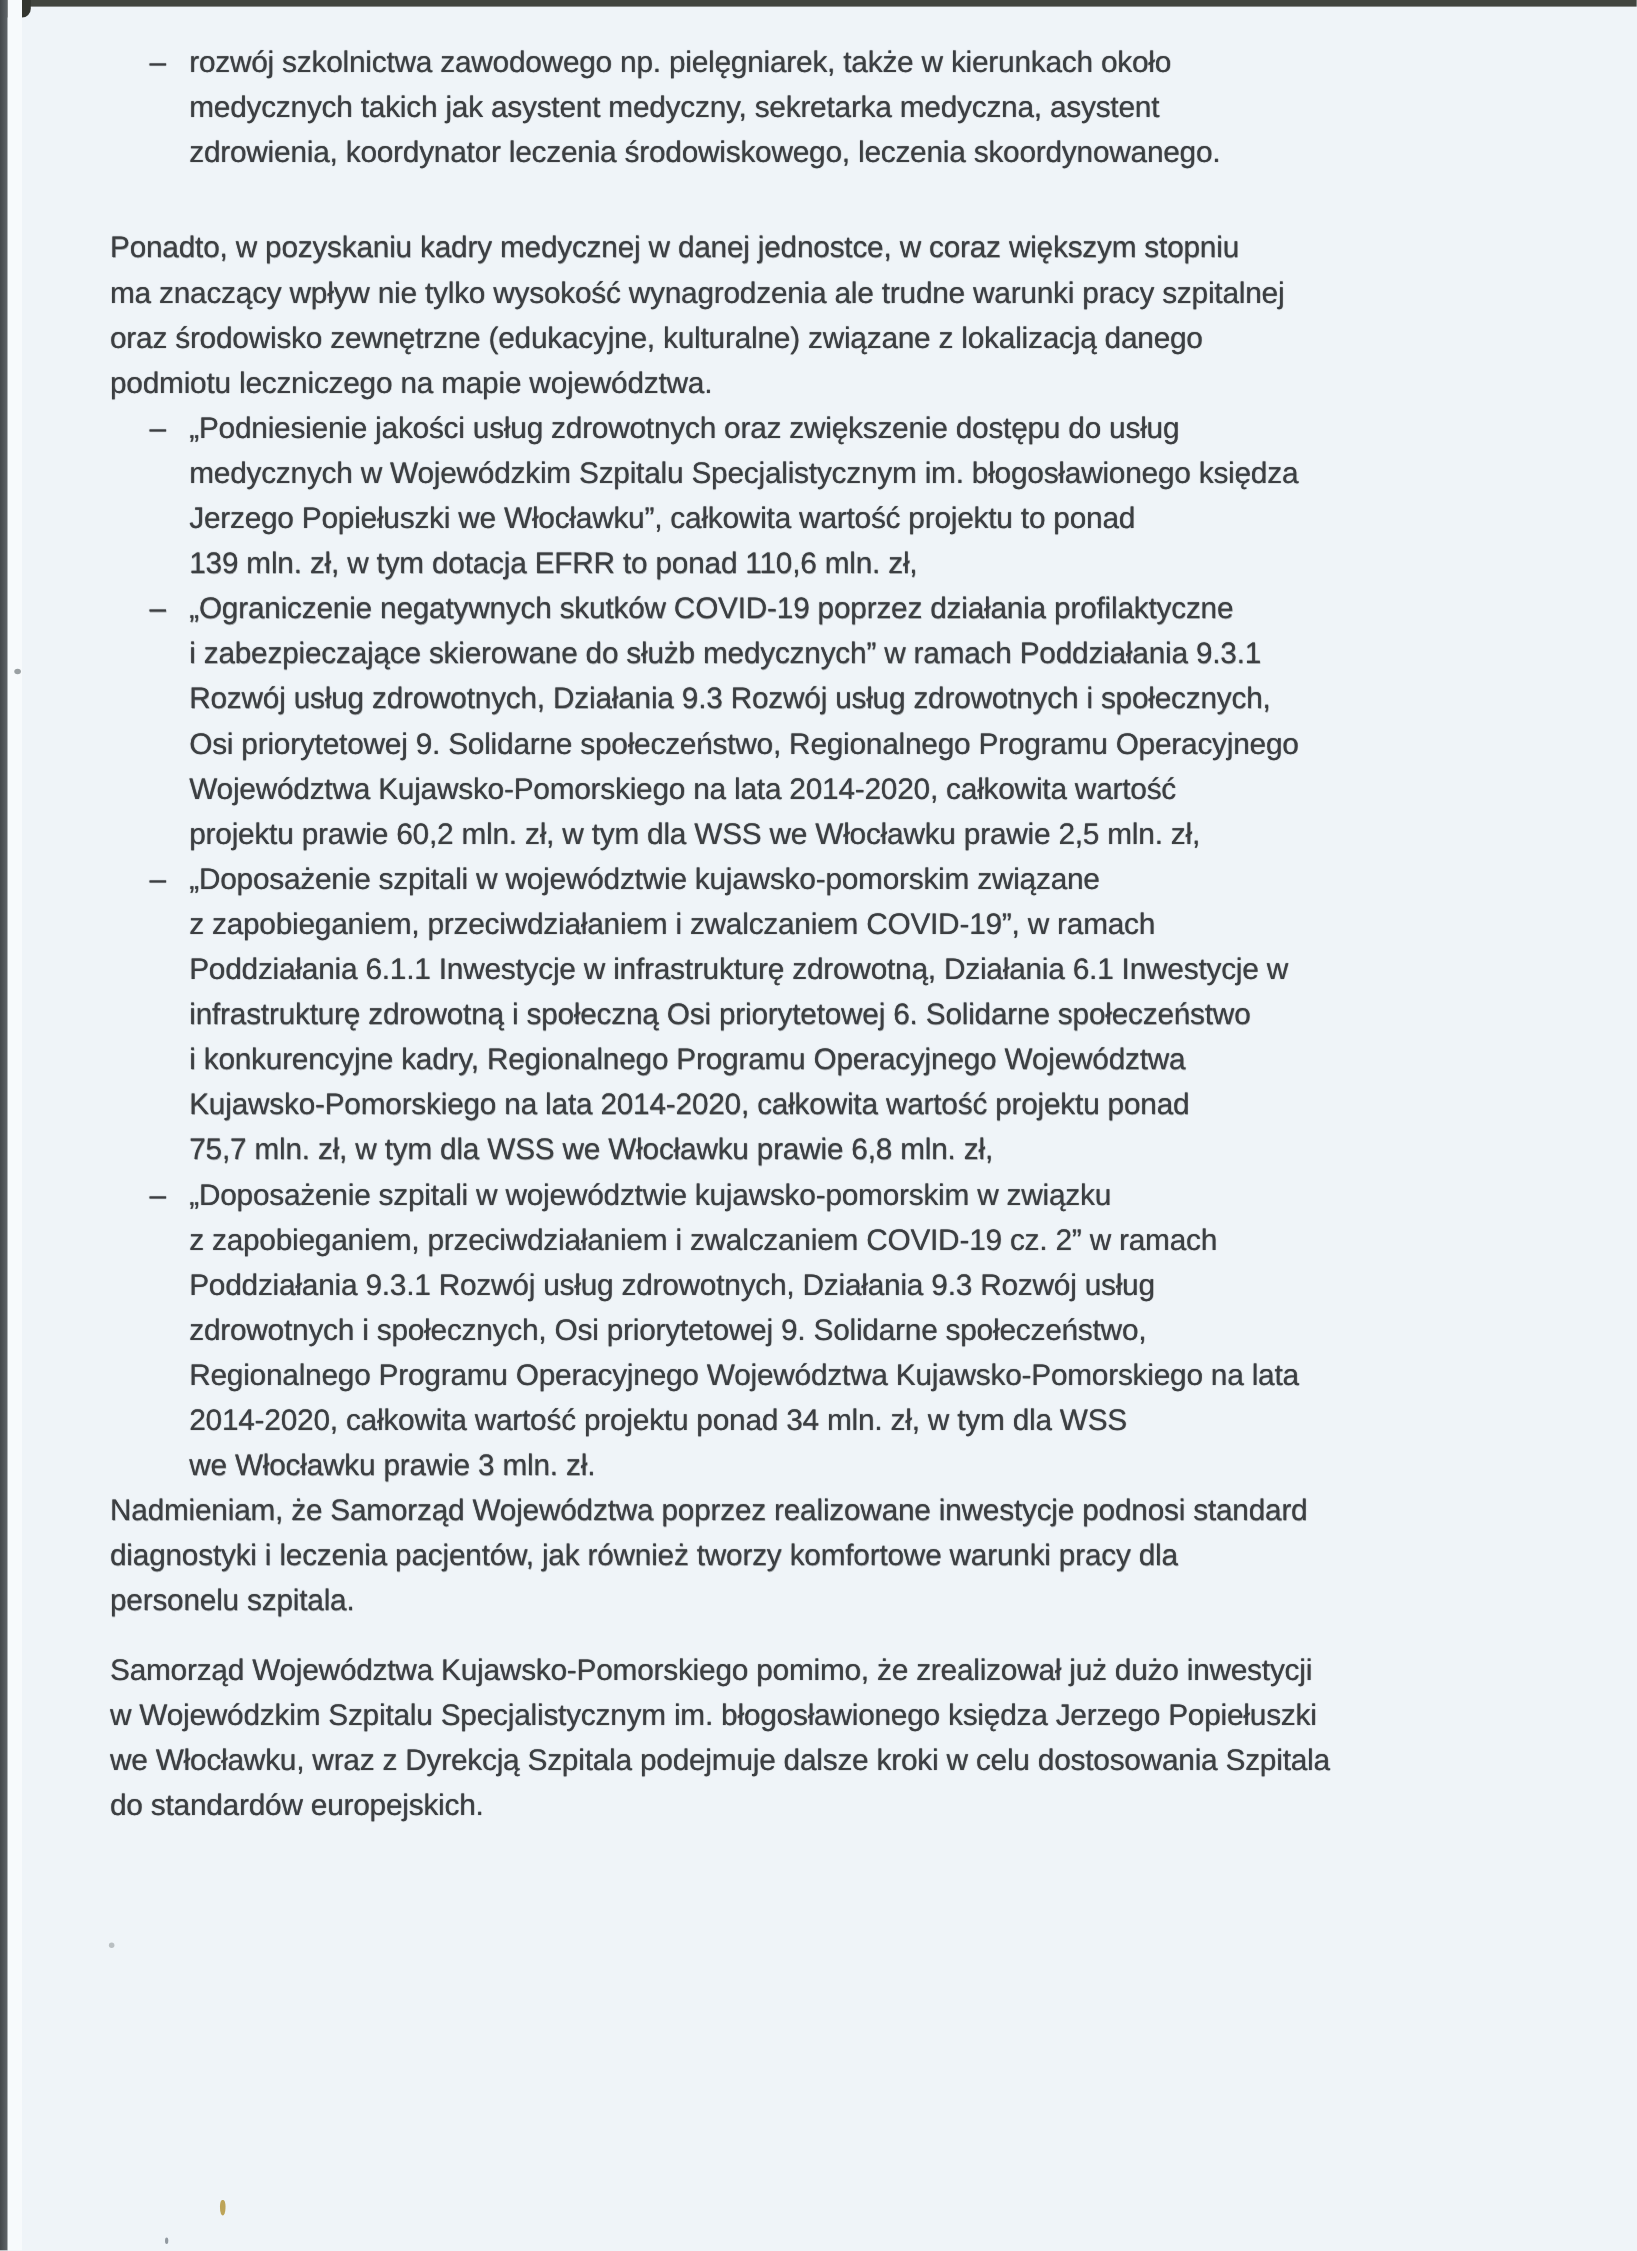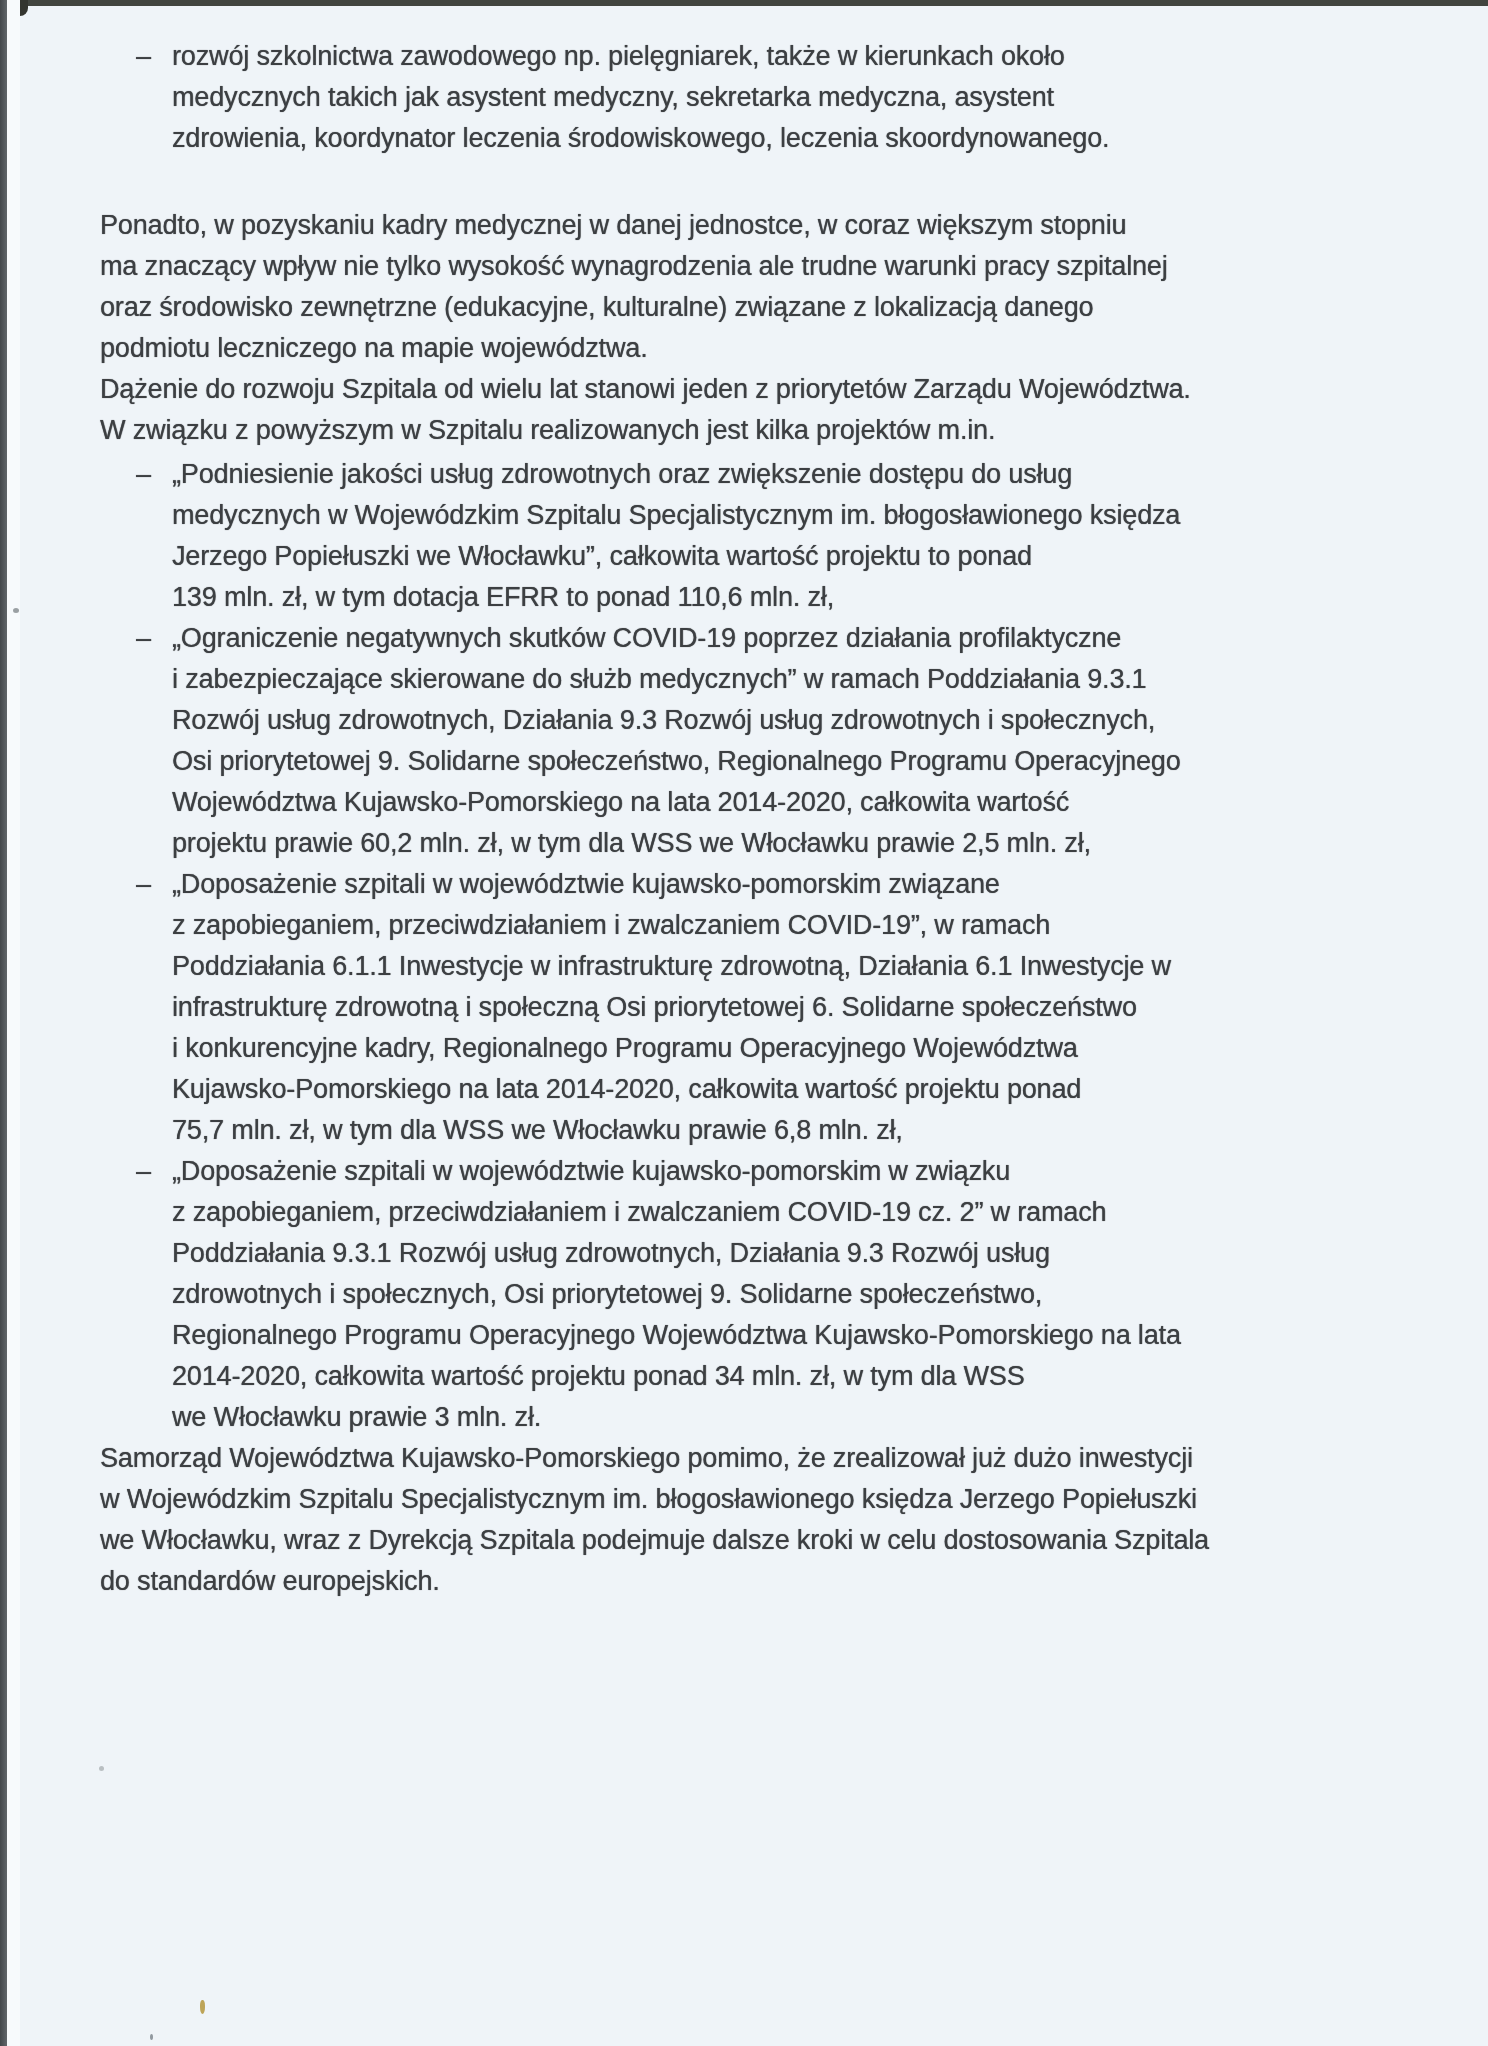--- a/index.html
+++ b/index.html
@@ -90,22 +90,20 @@
     <span class="btext">rozwój szkolnictwa zawodowego np. pielęgniarek, także w kierunkach około
 medycznych takich jak asystent medyczny, sekretarka medyczna, asystent
 zdrowienia, koordynator leczenia środowiskowego, leczenia skoordynowanego.</span>
   </div>
 
   <div class="block para gap-md">Ponadto, w pozyskaniu kadry medycznej w danej jednostce, w coraz większym stopniu
 ma znaczący wpływ nie tylko wysokość wynagrodzenia ale trudne warunki pracy szpitalnej
 oraz środowisko zewnętrzne (edukacyjne, kulturalne) związane z lokalizacją danego
 podmiotu leczniczego na mapie województwa.</div>
 
-  <div class="block para gap-sm">Dążenie do rozwoju Szpitala od wielu lat stanowi jeden z priorytetów Zarządu Województwa.
-W związku z powyższym w Szpitalu realizowanych jest kilka projektów m.in.</div>
 
   <div class="block bullet">
     <span class="marker">–</span>
     <span class="btext">„Podniesienie jakości usług zdrowotnych oraz zwiększenie dostępu do usług
 medycznych w Wojewódzkim Szpitalu Specjalistycznym im. błogosławionego księdza
 Jerzego Popiełuszki we Włocławku”, całkowita wartość projektu to ponad
 139 mln. zł, w tym dotacja EFRR to ponad 110,6 mln. zł,</span>
   </div>
 
   <div class="block bullet">
@@ -133,20 +131,23 @@
     <span class="marker">–</span>
     <span class="btext">„Doposażenie szpitali w województwie kujawsko-pomorskim w związku
 z zapobieganiem, przeciwdziałaniem i zwalczaniem COVID-19 cz. 2” w ramach
 Poddziałania 9.3.1 Rozwój usług zdrowotnych, Działania 9.3 Rozwój usług
 zdrowotnych i społecznych, Osi priorytetowej 9. Solidarne społeczeństwo,
 Regionalnego Programu Operacyjnego Województwa Kujawsko-Pomorskiego na lata
 2014-2020, całkowita wartość projektu ponad 34 mln. zł, w tym dla WSS
 we Włocławku prawie 3 mln. zł.</span>
   </div>
 
+  <div class="block para gap-para">Nadmieniam, że Samorząd Województwa poprzez realizowane inwestycje podnosi standard
+diagnostyki i leczenia pacjentów, jak również tworzy komfortowe warunki pracy dla
+personelu szpitala.</div>
 
   <div class="block para">Samorząd Województwa Kujawsko-Pomorskiego pomimo, że zrealizował już dużo inwestycji
 w Wojewódzkim Szpitalu Specjalistycznym im. błogosławionego księdza Jerzego Popiełuszki
 we Włocławku, wraz z Dyrekcją Szpitala podejmuje dalsze kroki w celu dostosowania Szpitala
 do standardów europejskich.</div>
 
 </div>
 
 <div class="speck speck-1"></div>
 <div class="speck speck-2"></div>

